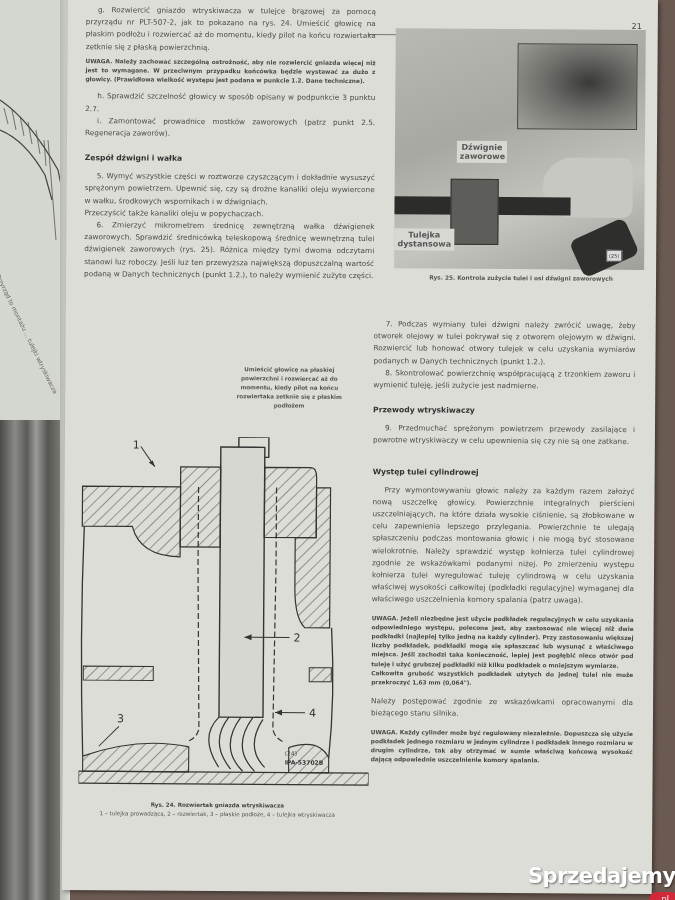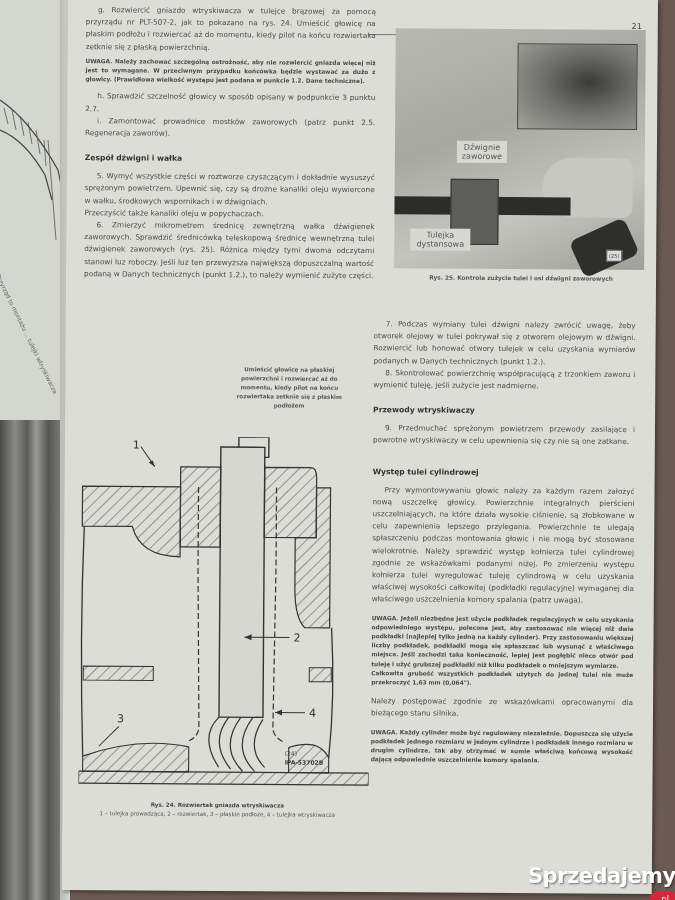--- a/index.html
+++ b/index.html
@@ -61,21 +61,21 @@
     position:absolute; left:328px; top:30px; width:250px; height:240px;
     background:linear-gradient(160deg,#b9b9b4 0%,#a8a8a3 40%,#c5c5c0 70%,#9f9f9a 100%);
   }
   .photo25 .inset {
     position:absolute; right:8px; top:14px; width:118px; height:84px;
     background:radial-gradient(ellipse at 60% 45%, #3a3a38 0%, #6e6e6a 45%, #a2a29d 100%);
     border:1px solid #444;
   }
   .photo25 .label {
     position:absolute; background:#d8d8d3; color:#555; font-size:8px; line-height:9px;
-    padding:2px 3px; text-align:center;
+    padding:2px 3px; text-align:center;font-weight:bold;
   }
   .photo25 .fig-num {
     position:absolute; right:22px; bottom:8px; width:14px; height:10px;
     background:#ddd; color:#333; font-size:5px; text-align:center; line-height:10px; border:1px solid #555;
   }
   .photo25 .bar {
     position:absolute; left:0; top:168px; width:176px; height:18px; background:#2c2c2a;
   }
   .photo25 .block {
     position:absolute; left:56px; top:150px; width:46px; height:64px; background:#5d5d5a;
@@ -200,21 +200,21 @@
     <span>1 – tulejka prowadząca, 2 – rozwiertak, 3 – płaskie podłoże, 4 – tulejka wtryskiwacza</span>
   </div>
 
   <div class="photo25">
     <div class="inset"></div>
     <div class="hand"></div>
     <div class="bar"></div>
     <div class="block"></div>
     <div class="dark"></div>
     <div class="label" style="left:62px;top:112px;width:44px;">Dźwignie zaworowe</div>
-    <div class="label" style="left:0;top:200px;width:54px;margin-left:16px;">Tulejka dystansowa</div>
+    <div class="label" style="left:0;top:200px;width:54px;">Tulejka dystansowa</div>
     <div class="fig-num">(25)</div>
   </div>
   <div class="fig25-caption">Rys. 25. Kontrola zużycia tulei i osi dźwigni zaworowych</div>
 
   <div class="col-right">
     <p class="para indent">7. Podczas wymiany tulei dźwigni należy zwrócić uwagę, żeby otworek olejowy w tulei pokrywał się z otworem olejowym w dźwigni. Rozwiercić lub honować otwory tulejek w celu uzyskania wymiarów podanych w Danych technicznych (punkt 1.2.).</p>
     <p class="para indent">8. Skontrolować powierzchnię współpracującą z trzonkiem zaworu i wymienić tuleję, jeśli zużycie jest nadmierne.</p>
     <div class="heading">Przewody wtryskiwaczy</div>
     <p class="para indent">9. Przedmuchać sprężonym powietrzem przewody zasilające i powrotne wtryskiwaczy w celu upewnienia się czy nie są one zatkane.</p>
     <div class="heading" style="margin-top:20px">Występ tulei cylindrowej</div>

